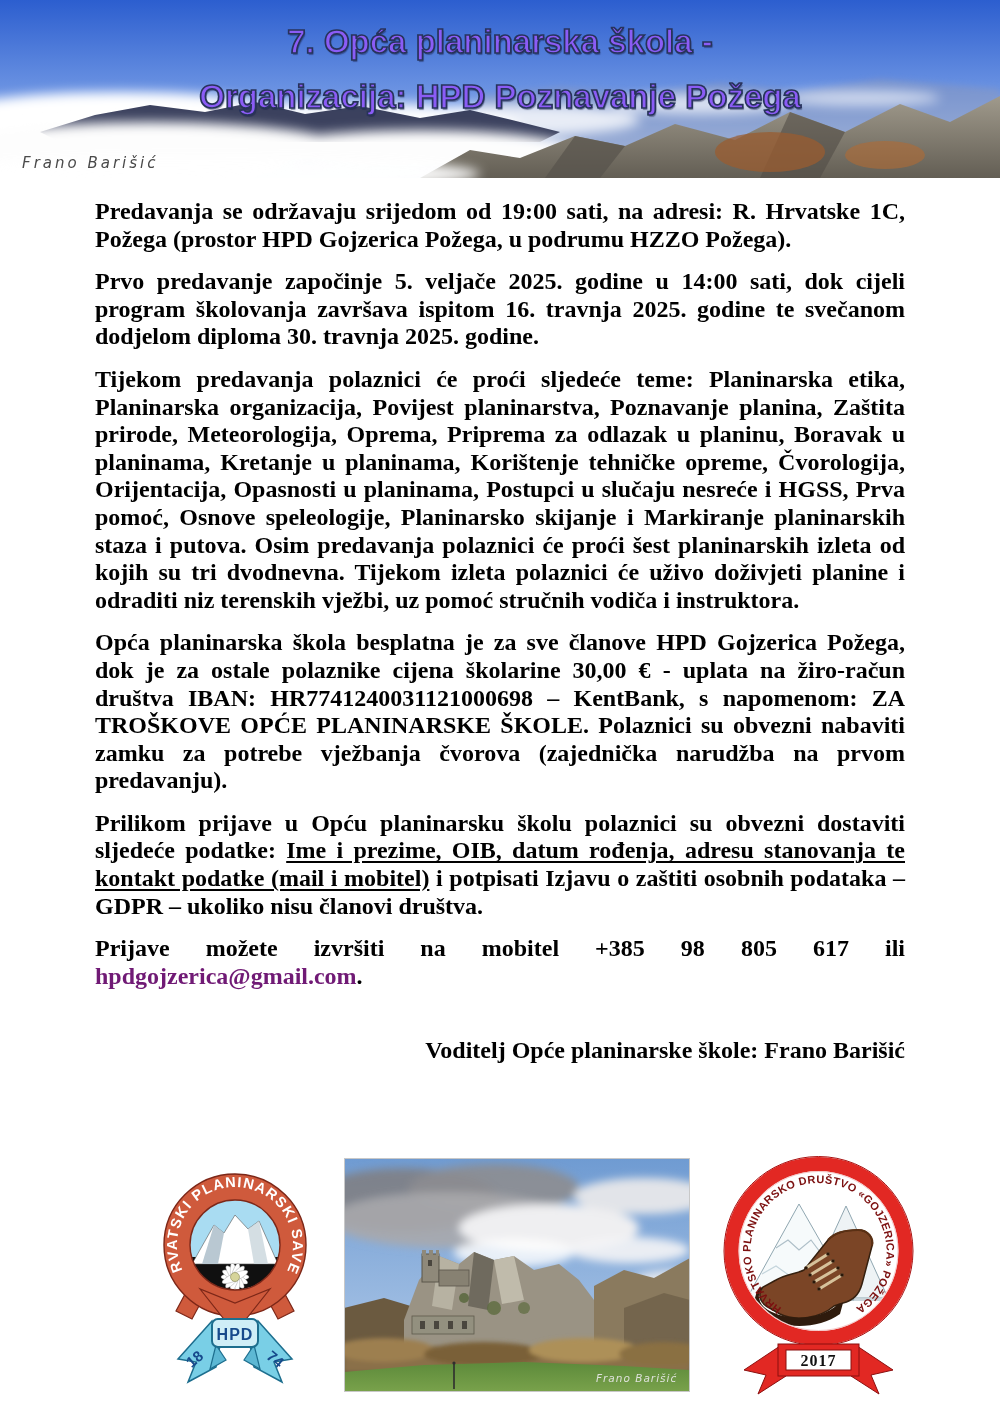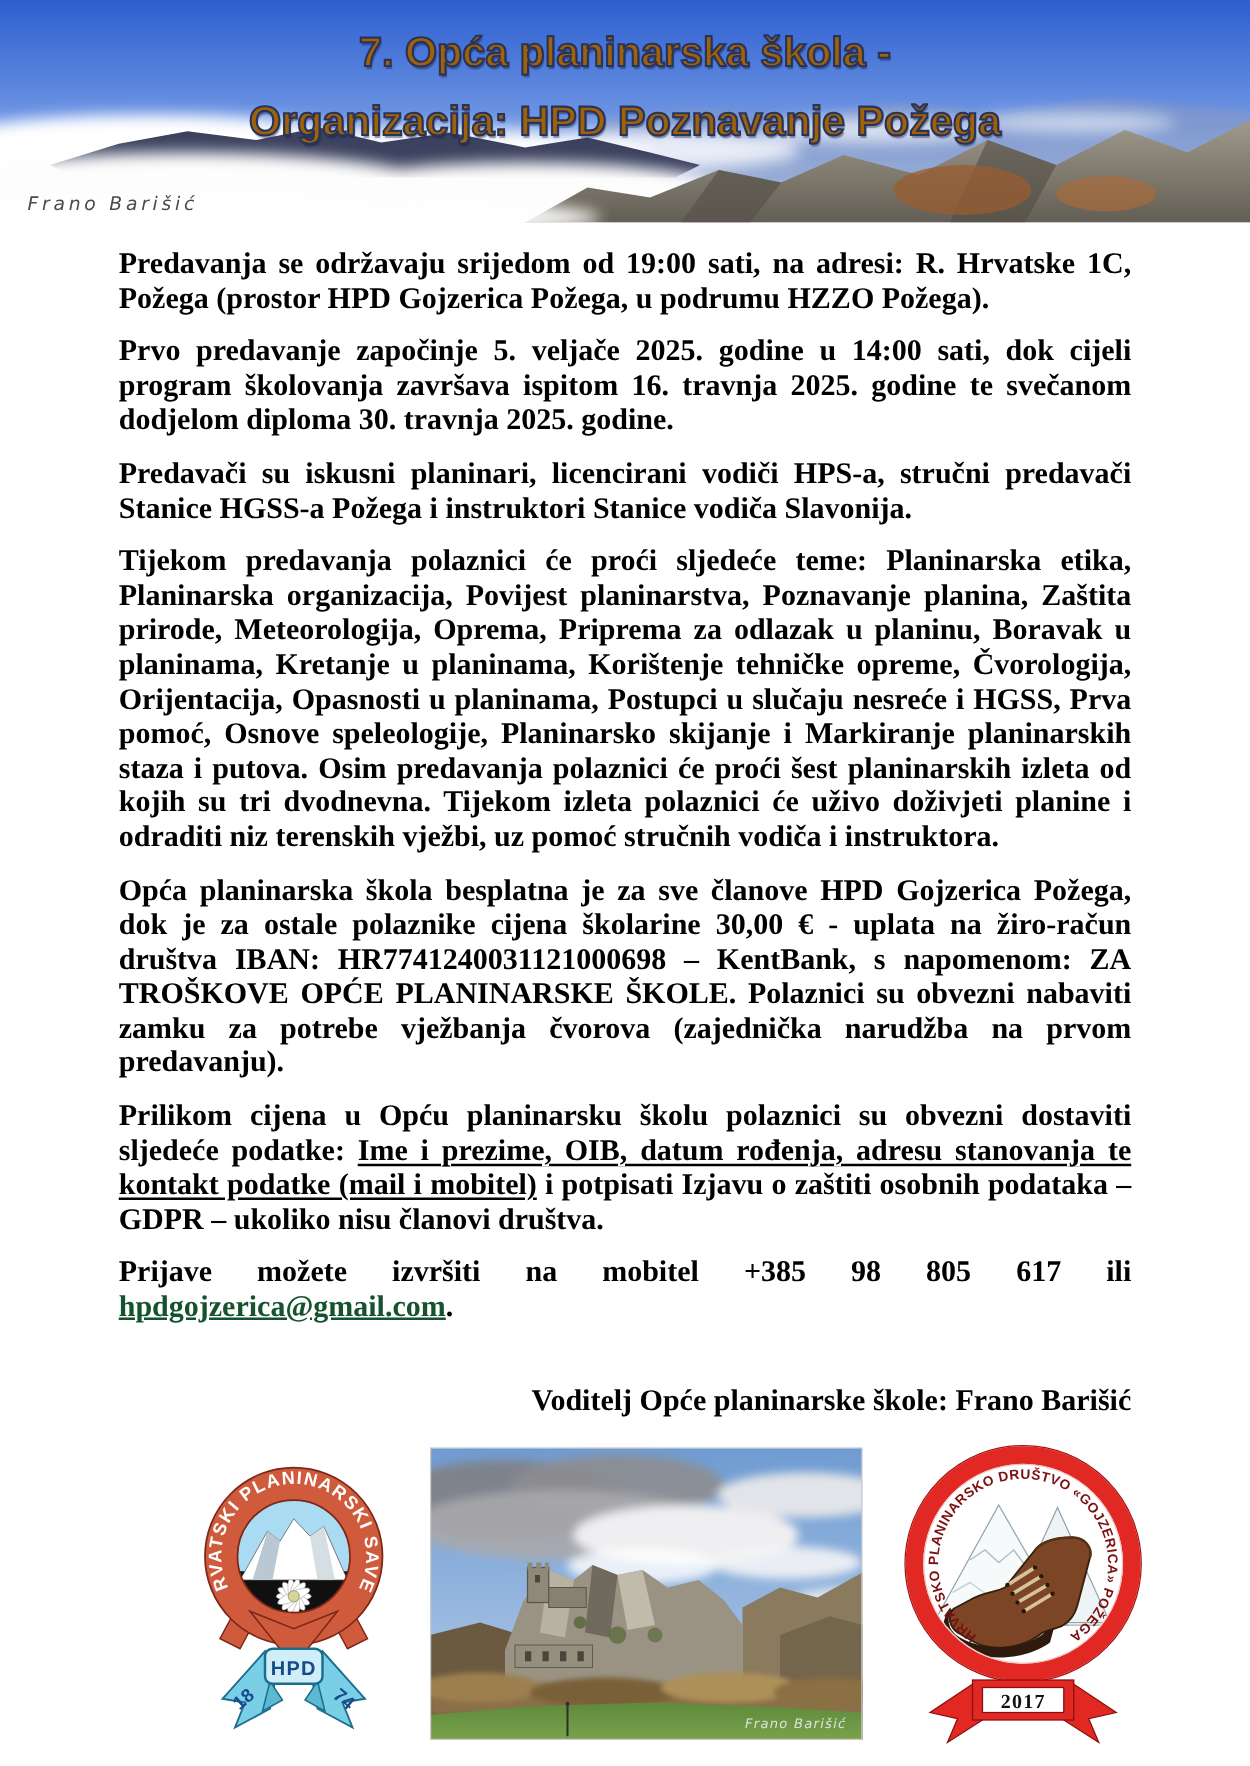--- a/index.html
+++ b/index.html
@@ -7,39 +7,39 @@
     width:1000px;height:1413px;background:#ffffff;position:relative;
     font-family:"Liberation Serif", serif;color:#000;overflow:hidden;
   }
   
   .hero{position:relative;width:1000px;height:178px;}
   .hero svg{display:block;}
   .hero-titles{
     position:absolute;top:14px;left:0;right:0;text-align:center;
     font-family:"Liberation Sans", sans-serif;font-weight:bold;
     font-size:33px;line-height:55px;letter-spacing:0px;
-    color:#a16207;
+    color:#8b5cf6;
     -webkit-text-stroke:1.7px #27335b;
     text-shadow:1px 2px 1px rgba(25,32,70,.45);
     white-space:nowrap;
   }
   .hero-sign{
     position:absolute;left:22px;bottom:6px;
     font-family:"DejaVu Sans", sans-serif;font-style:italic;
     font-size:15px;letter-spacing:3px;color:#4a4a4a;
   }
   
   .content{padding:20px 95px 0 95px;}
   p.para{
     margin:0 0 15px 0;font-size:24px;line-height:27.6px;
     font-weight:bold;text-align:justify;
   }
   p.para.right{text-align:right;margin-top:47px;}
   .useg{text-decoration:underline;text-decoration-thickness:2px;text-underline-offset:3px;}
-  a.maillink{color:#14532d;text-decoration:underline;text-decoration-thickness:2px;cursor:pointer;}
+  a.maillink{color:#701a75;text-decoration-thickness:2px;cursor:pointer;}
   
   .logos{
     position:absolute;left:0;top:1145px;width:1000px;height:260px;
     display:flex;align-items:center;
   }
   .logos .hps{margin-left:162px;}
   .logos .photo{margin-left:36px;}
   .logos .hpd{margin-left:26px;}
   .logos svg{display:block;}
 </style>
@@ -91,24 +91,23 @@
   <div class="hero-titles">
     <div>7. Opća planinarska škola -</div>
     <div>Organizacija: HPD Poznavanje Požega</div>
   </div>
   <div class="hero-sign">Frano Barišić</div>
 </div>
 
 <div class="content">
   <p class="para">Predavanja se održavaju srijedom od 19:00 sati, na adresi: R. Hrvatske 1C, Požega (prostor HPD Gojzerica Požega, u podrumu HZZO Požega).</p>
   <p class="para">Prvo predavanje započinje 5. veljače 2025. godine u 14:00 sati, dok cijeli program školovanja završava ispitom 16. travnja 2025. godine te svečanom dodjelom diploma 30. travnja 2025. godine.</p>
-  <p class="para">Predavači su iskusni planinari, licencirani vodiči HPS-a, stručni predavači Stanice HGSS-a Požega i instruktori Stanice vodiča Slavonija.</p>
   <p class="para">Tijekom predavanja polaznici će proći sljedeće teme: Planinarska etika, Planinarska organizacija, Povijest planinarstva, Poznavanje planina, Zaštita prirode, Meteorologija, Oprema, Priprema za odlazak u planinu, Boravak u planinama, Kretanje u planinama, Korištenje tehničke opreme, Čvorologija, Orijentacija, Opasnosti u planinama, Postupci u slučaju nesreće i HGSS, Prva pomoć, Osnove speleologije, Planinarsko skijanje i Markiranje planinarskih staza i putova. Osim predavanja polaznici će proći šest planinarskih izleta od kojih su tri dvodnevna. Tijekom izleta polaznici će uživo doživjeti planine i odraditi niz terenskih vježbi, uz pomoć stručnih vodiča i instruktora.</p>
   <p class="para">Opća planinarska škola besplatna je za sve članove HPD Gojzerica Požega, dok je za ostale polaznike cijena školarine 30,00 € - uplata na žiro-račun društva IBAN: HR7741240031121000698 – KentBank, s napomenom: ZA TROŠKOVE OPĆE PLANINARSKE ŠKOLE. Polaznici su obvezni nabaviti zamku za potrebe vježbanja čvorova (zajednička narudžba na prvom predavanju).</p>
-  <p class="para"><span>Prilikom cijena u Opću planinarsku školu polaznici su obvezni dostaviti sljedeće podatke: </span><span class="useg">Ime i prezime, OIB, datum rođenja, adresu stanovanja te kontakt podatke (mail i mobitel)</span><span> i potpisati Izjavu o zaštiti osobnih podataka – GDPR – ukoliko nisu članovi društva.</span></p>
+  <p class="para"><span>Prilikom prijave u Opću planinarsku školu polaznici su obvezni dostaviti sljedeće podatke: </span><span class="useg">Ime i prezime, OIB, datum rođenja, adresu stanovanja te kontakt podatke (mail i mobitel)</span><span> i potpisati Izjavu o zaštiti osobnih podataka – GDPR – ukoliko nisu članovi društva.</span></p>
   <p class="para"><span>Prijave možete izvršiti na mobitel +385 98 805 617 ili </span><a class="maillink">hpdgojzerica@gmail.com</a><span>.</span></p>
   <p class="para right">Voditelj Opće planinarske škole: Frano Barišić</p>
 </div>
 
 <div class="logos">
 
   <svg class="hps" width="146" height="228" viewBox="0 0 146 228">
     <defs>
       <clipPath id="hpsClip">
           <circle cx="73" cy="84" r="45"></circle>

